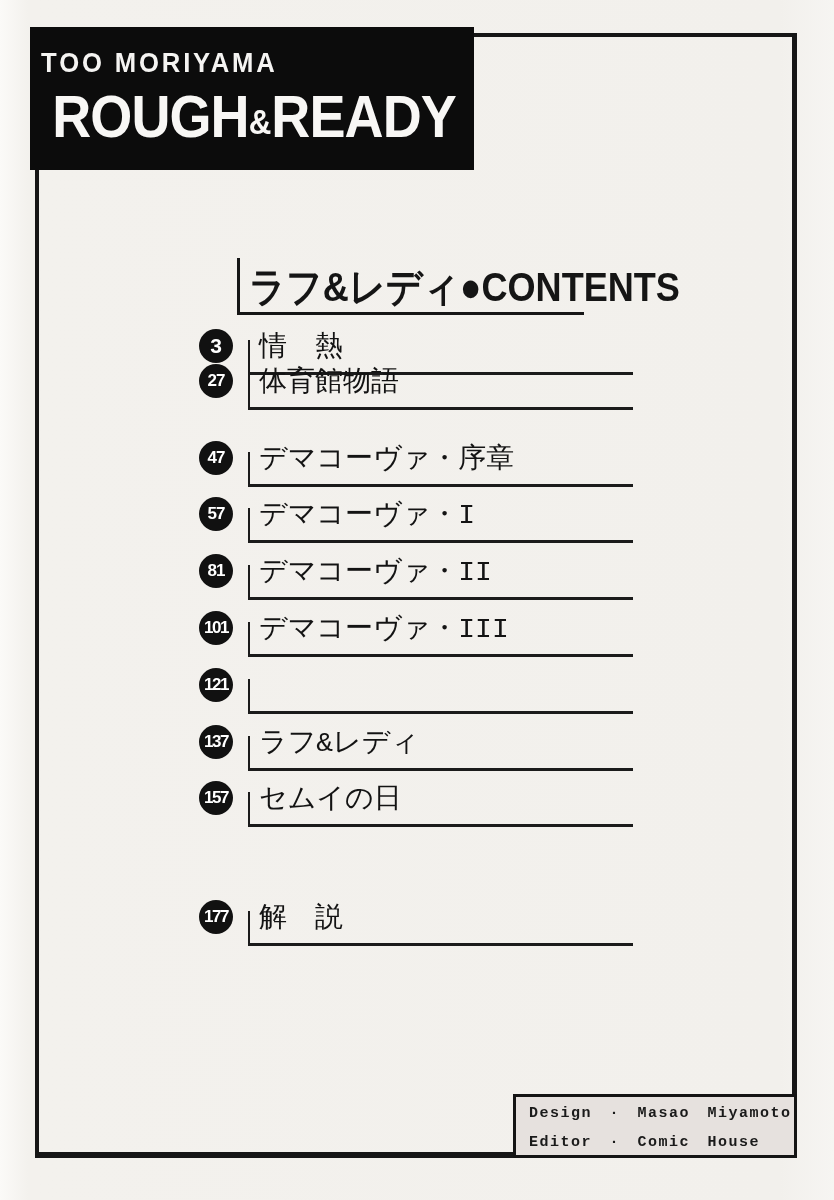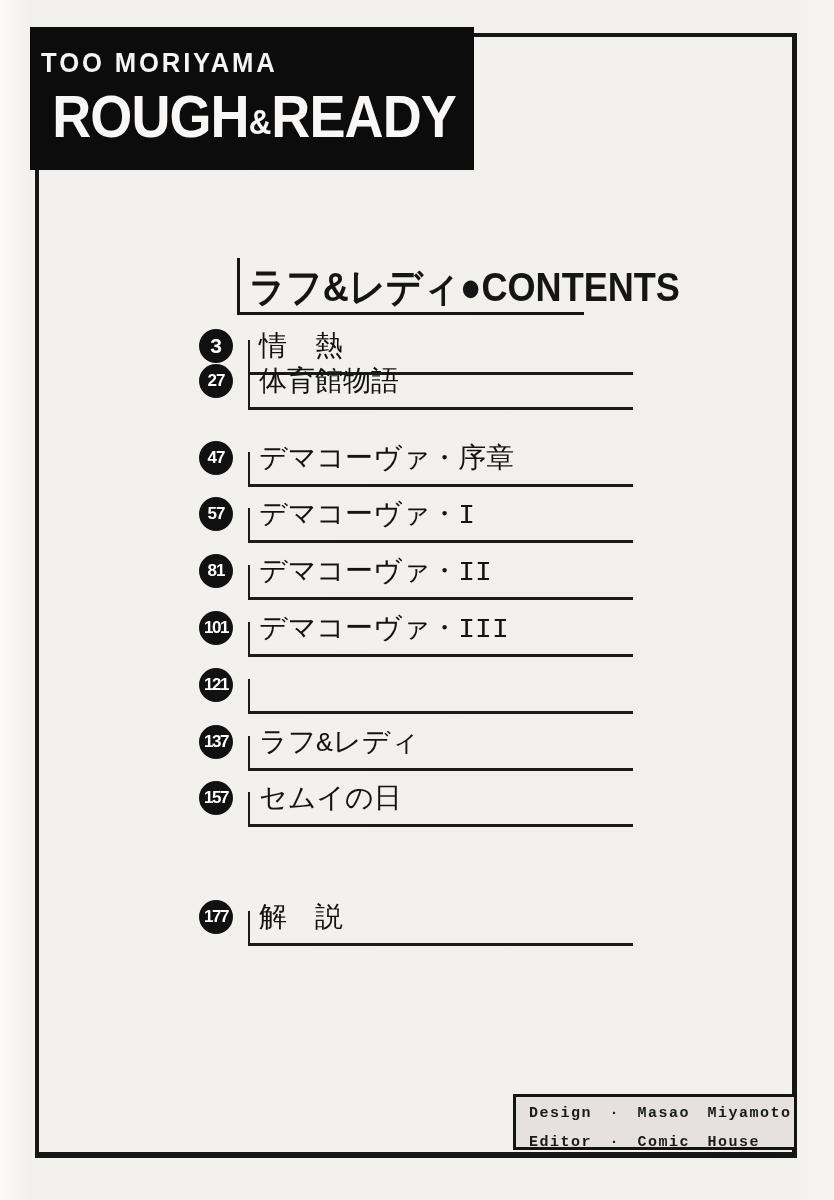--- a/index.html
+++ b/index.html
@@ -62,21 +62,21 @@
     position:absolute;left:51px;right:0;top:11px;bottom:0;
     border-left:2px solid #1b1b1b;border-bottom:3px solid #1b1b1b;
   }
   .item-title{
     position:absolute;left:62px;top:0px;white-space:nowrap;
     font-size:28px;line-height:38px;color:#131313;
     font-family:Liberation Mono, monospace;
   }
   
   .credits{
-    position:absolute;left:513px;top:1094px;width:284px;height:56px;
+    position:absolute;left:513px;top:1094px;width:284px;height:64px;
     box-sizing:border-box;border:3px solid #141414;background:#e6e1de;
     z-index:4;
   }
   .credits .line{
     margin:5px 0 0 13px;white-space:nowrap;
     font-family:"Liberation Mono","DejaVu Sans Mono",monospace;
     font-size:15px;font-weight:bold;letter-spacing:1.5px;word-spacing:7px;color:#1a1a1a;
     line-height:24px;
   }
 </style>

